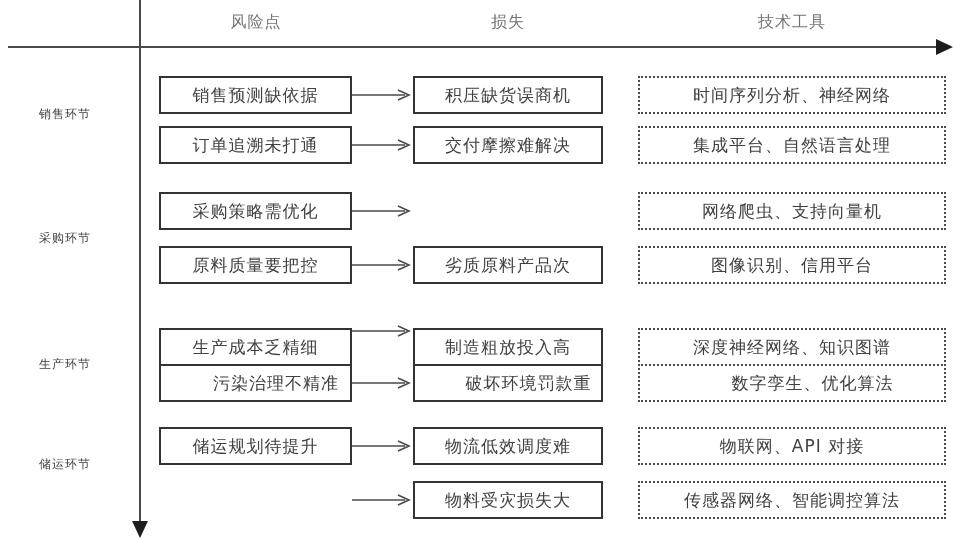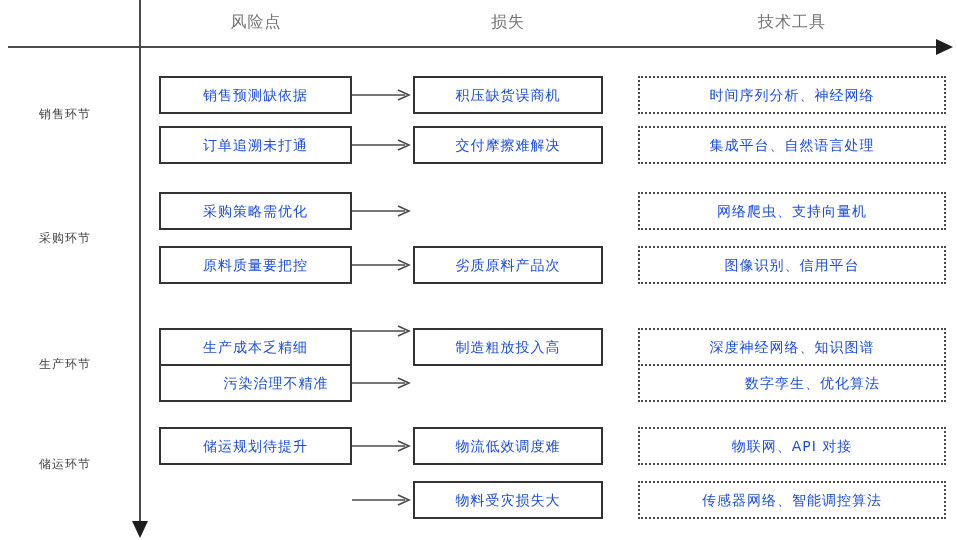--- a/index.html
+++ b/index.html
@@ -40,24 +40,24 @@
     font-size: 12px;
     letter-spacing: 1px;
     color: #3f3f3f;
   }
   .box {
     position: absolute;
     box-sizing: border-box;
     height: 38px;
     line-height: 34px;
     text-align: center;
-    font-size: 14px;
+    font-size: 17px;
     letter-spacing: 1px;
     background: #ffffff;
-    color: #1d4ed8;
+    color: #404040;
     white-space: nowrap;
     overflow: hidden;
   }
   .risk-box { left: 159px; width: 193px; border: 2px solid #333333; }
   .loss-box { left: 413px; width: 190px; border: 2px solid #333333; }
   .tool-box { left: 638px; width: 308px; border: 2px dotted #4a4a4a; }
   
   .r1 { top: 76px; }  .r2 { top: 126px; }
   .r3 { top: 192px; } .r4 { top: 246px; }
   .r5 { top: 328px; } .r6 { top: 364px; padding-left: 41px; }
@@ -134,20 +134,21 @@
 
   <div class="box risk-box r4">原料质量要把控</div>
   <div class="box loss-box r4">劣质原料产品次</div>
   <div class="box tool-box r4">图像识别、信用平台</div>
 
   <div class="box risk-box r5">生产成本乏精细</div>
   <div class="box loss-box r5">制造粗放投入高</div>
   <div class="box tool-box r5">深度神经网络、知识图谱</div>
 
   <div class="box risk-box r6">污染治理不精准</div>
+  <div class="box loss-box r6">破坏环境罚款重</div>
   <div class="box tool-box r6">数字孪生、优化算法</div>
 
   <div class="box risk-box r7">储运规划待提升</div>
   <div class="box loss-box r7">物流低效调度难</div>
   <div class="box tool-box r7">物联网、API 对接</div>
 
   <div class="box loss-box r8">物料受灾损失大</div>
   <div class="box tool-box r8">传感器网络、智能调控算法</div>
 
 </div>

